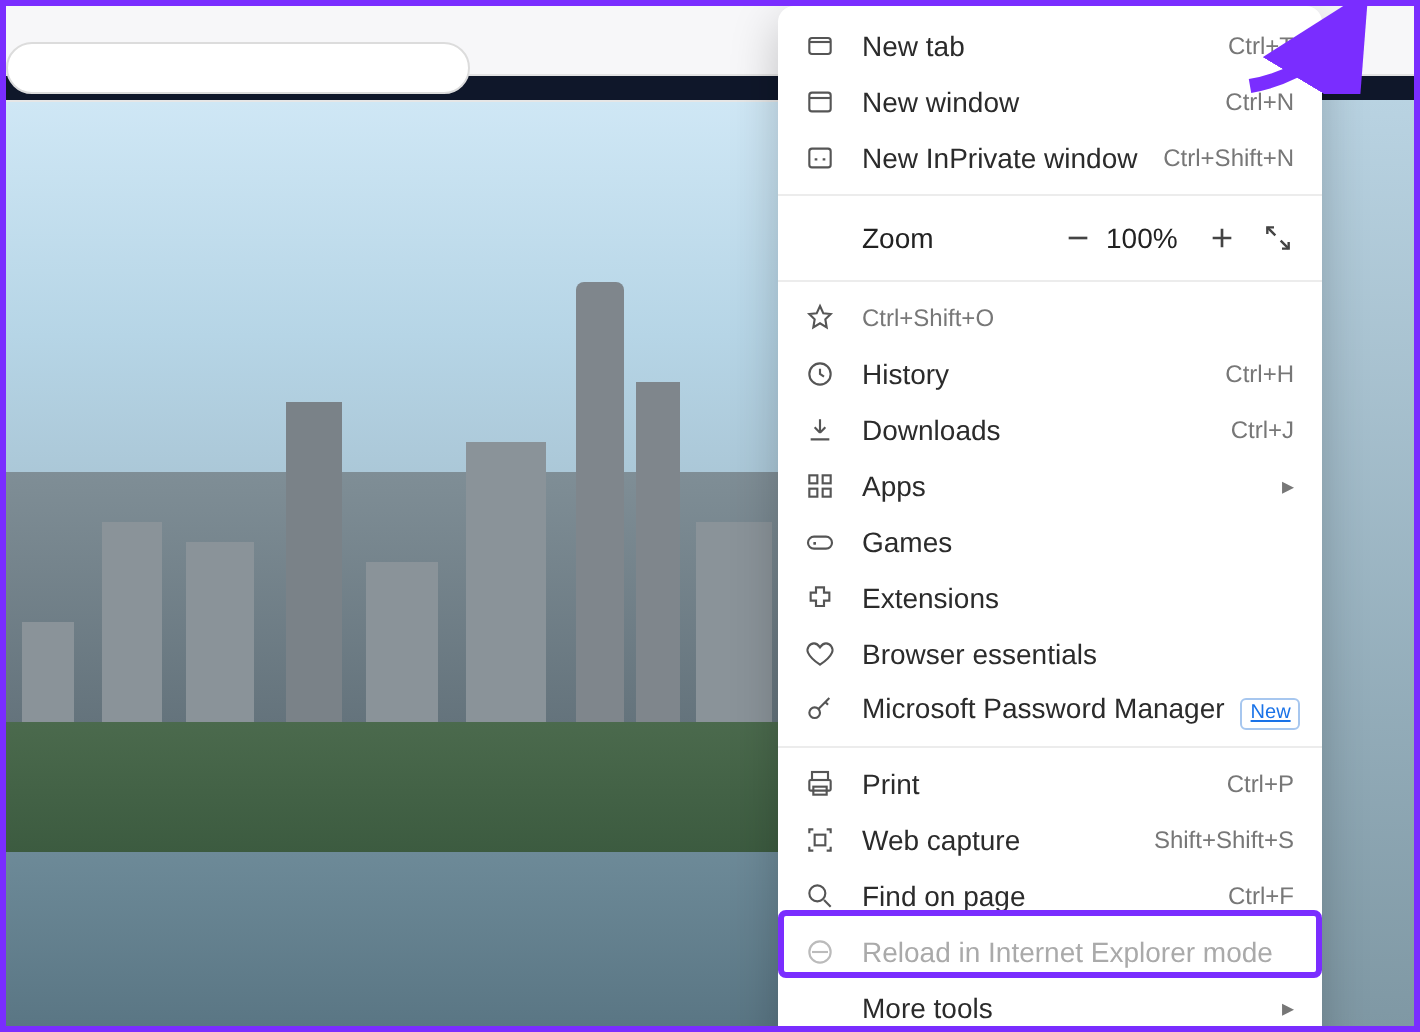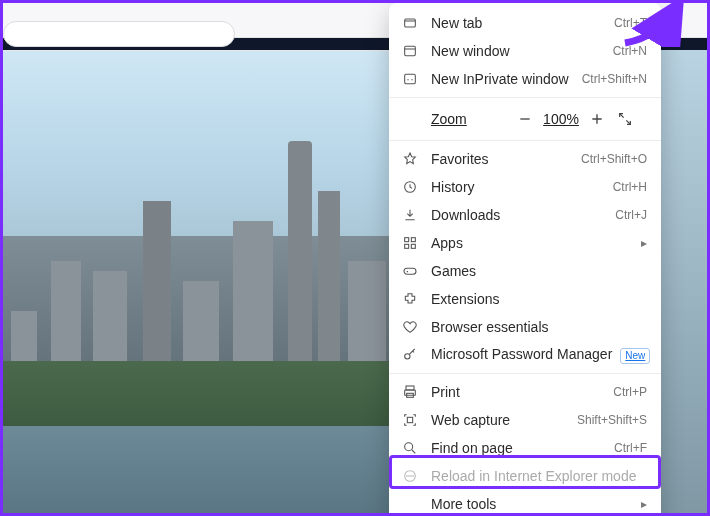--- a/index.html
+++ b/index.html
@@ -27,24 +27,24 @@
 .menu{position:absolute;top:0;left:386px;width:272px;background:#fff;border-radius:8px;box-shadow:0 8px 24px rgba(0,0,0,0.22);padding:6px 0 8px 0;}
 .mi{display:flex;align-items:center;height:28px;padding:0 14px 0 12px;cursor:pointer;color:#2b2b2b;}
 .mi .ic{width:18px;height:18px;display:flex;align-items:center;justify-content:center;color:#555;margin-right:12px;flex-shrink:0;}
 .mi .lbl{flex:1;white-space:nowrap;}
 .mi .sc{color:#777;font-size:12px;}
 .mi .chv{color:#777;font-size:12px;margin-left:6px;}
 .mi.disabled{color:#aaa;cursor:default;}
 .mi.disabled .ic{color:#bbb;}
 .mi.indent .ic{visibility:hidden;}
 .sep{height:1px;background:#ececec;margin:4px 0;}
-.zoomrow{display:flex;align-items:center;height:34px;padding:0 22px 0 42px;text-decoration:underline;}
+.zoomrow{display:flex;align-items:center;height:34px;padding:0 8px 0 42px;}
 .zoomrow .zlabel{flex:1;}
 .zoomrow .zbtn{width:28px;height:28px;display:flex;align-items:center;justify-content:center;color:#444;cursor:pointer;border-radius:4px;}
-.zoomrow .zval{width:44px;text-align:center;}
+.zoomrow .zval{width:44px;text-align:left;}
 .badge{display:inline-block;font-size:10px;color:#1a73e8;border:1px solid #a7c7ef;border-radius:3px;padding:1px 4px;margin-left:8px;line-height:12px;text-decoration:underline;}
 .highlight{position:absolute;border:3px solid #7a2dff;border-radius:4px;pointer-events:none;box-sizing:border-box;}
 .hl-settings{top:452px;left:386px;width:272px;height:34px;}
 .arrow{position:absolute;top:-4px;right:18px;width:70px;height:48px;pointer-events:none;}
 svg{display:block;}
 </style>
 </head>
 <body>
 
 <div class="stage">
@@ -133,21 +133,20 @@
     </div>
 
     <div class="sep"></div>
 
     <div class="mi">
       <span class="ic">
           <svg viewBox="0 0 24 24" width="16" height="16" fill="none" stroke="currentColor" stroke-width="1.6">
             <path d="M12 3l2.5 5.5L20 9l-4 4 1 6-5-3-5 3 1-6-4-4 5.5-.5L12 3z"></path>
           </svg>
         </span>
-      <span class="lbl">Favorites</span>
       <span class="sc">Ctrl+Shift+O</span>
     </div>
     <div class="mi">
       <span class="ic">
           <svg viewBox="0 0 24 24" width="16" height="16" fill="none" stroke="currentColor" stroke-width="1.6">
             <circle cx="12" cy="12" r="8"></circle>
             <path d="M12 8v4l3 2"></path>
           </svg>
         </span>
       <span class="lbl">History</span>

